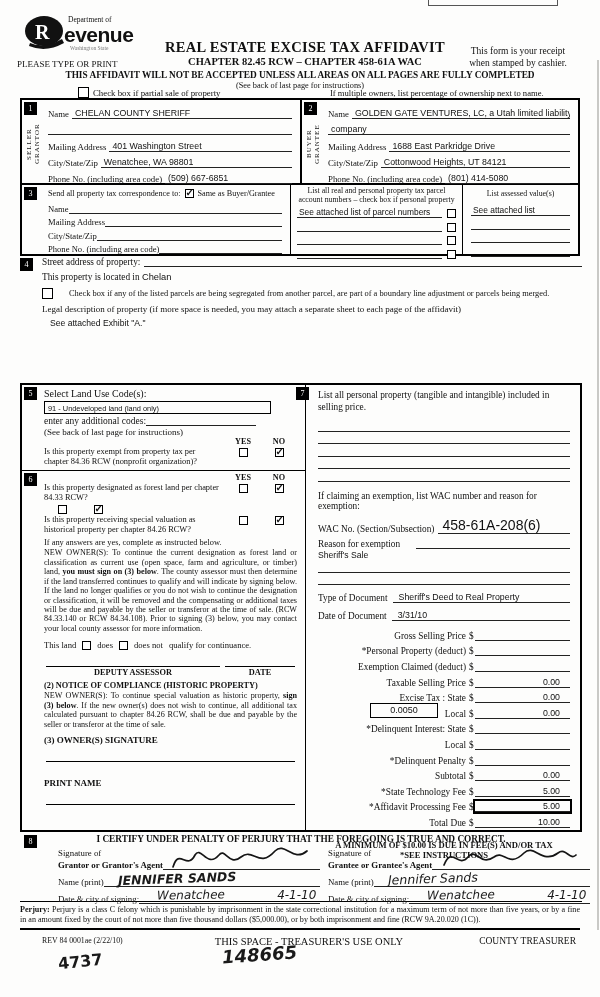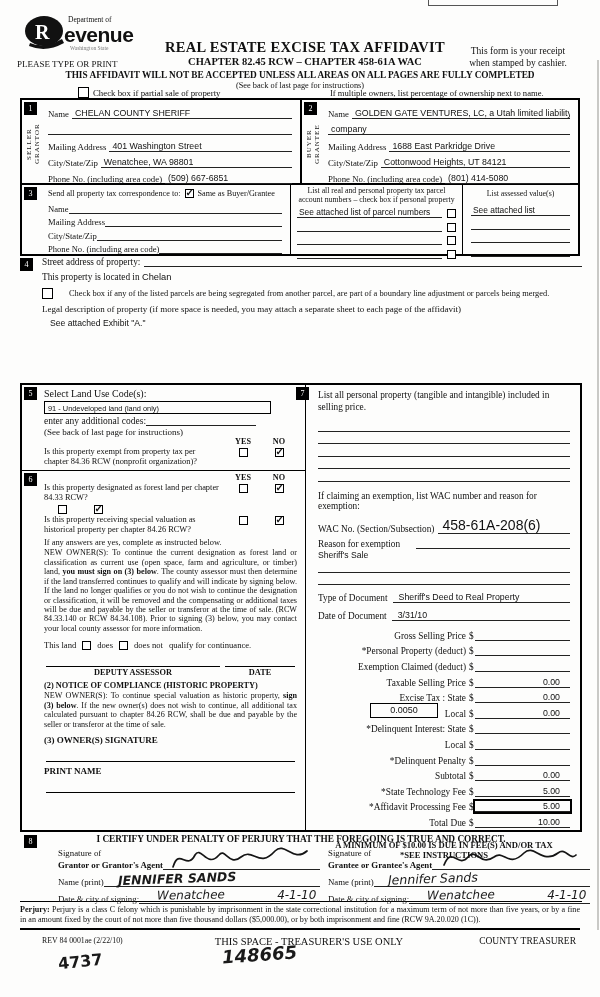--- a/index.html
+++ b/index.html
@@ -380,21 +380,21 @@
           <span>qualify for continuance.</span>
         </div>
         <div class="sigline-row">
           <span class="l1">DEPUTY ASSESSOR</span>
           <span class="l2">DATE</span>
         </div>
         <div class="notice-title ctr">(2) NOTICE OF COMPLIANCE (HISTORIC PROPERTY)</div>
         <div class="notice-p"><span>NEW OWNER(S): To continue special valuation as historic property, </span><span class="b">sign (3) below</span><span>. If the new owner(s) does not wish to continue, all additional tax calculated pursuant to chapter 84.26 RCW, shall be due and payable by the seller or transferor at the time of sale.</span></div>
         <div class="notice-title ctr" style="font-size:9px;margin-top:6px;">(3)  OWNER(S) SIGNATURE</div>
         <div class="owner-line"></div>
-        <div class="notice-title ctr" style="font-size:9px;margin-top:4px;">PRINT NAME</div>
+        <div class="notice-title ctr" style="font-size:9px;margin-top:16px;">PRINT NAME</div>
         <div class="owner-line"></div>
       </div>
     </div>
 
     <div class="rcol">
       <div class="badge" style="left:-10px;top:2px;">7</div>
       <div class="sec7-head">List all  personal property (tangible and intangible) included in selling price.</div>
       <div class="blankline" style="margin-top:6px;"></div>
       <div class="blankline"></div>
       <div class="blankline"></div>

